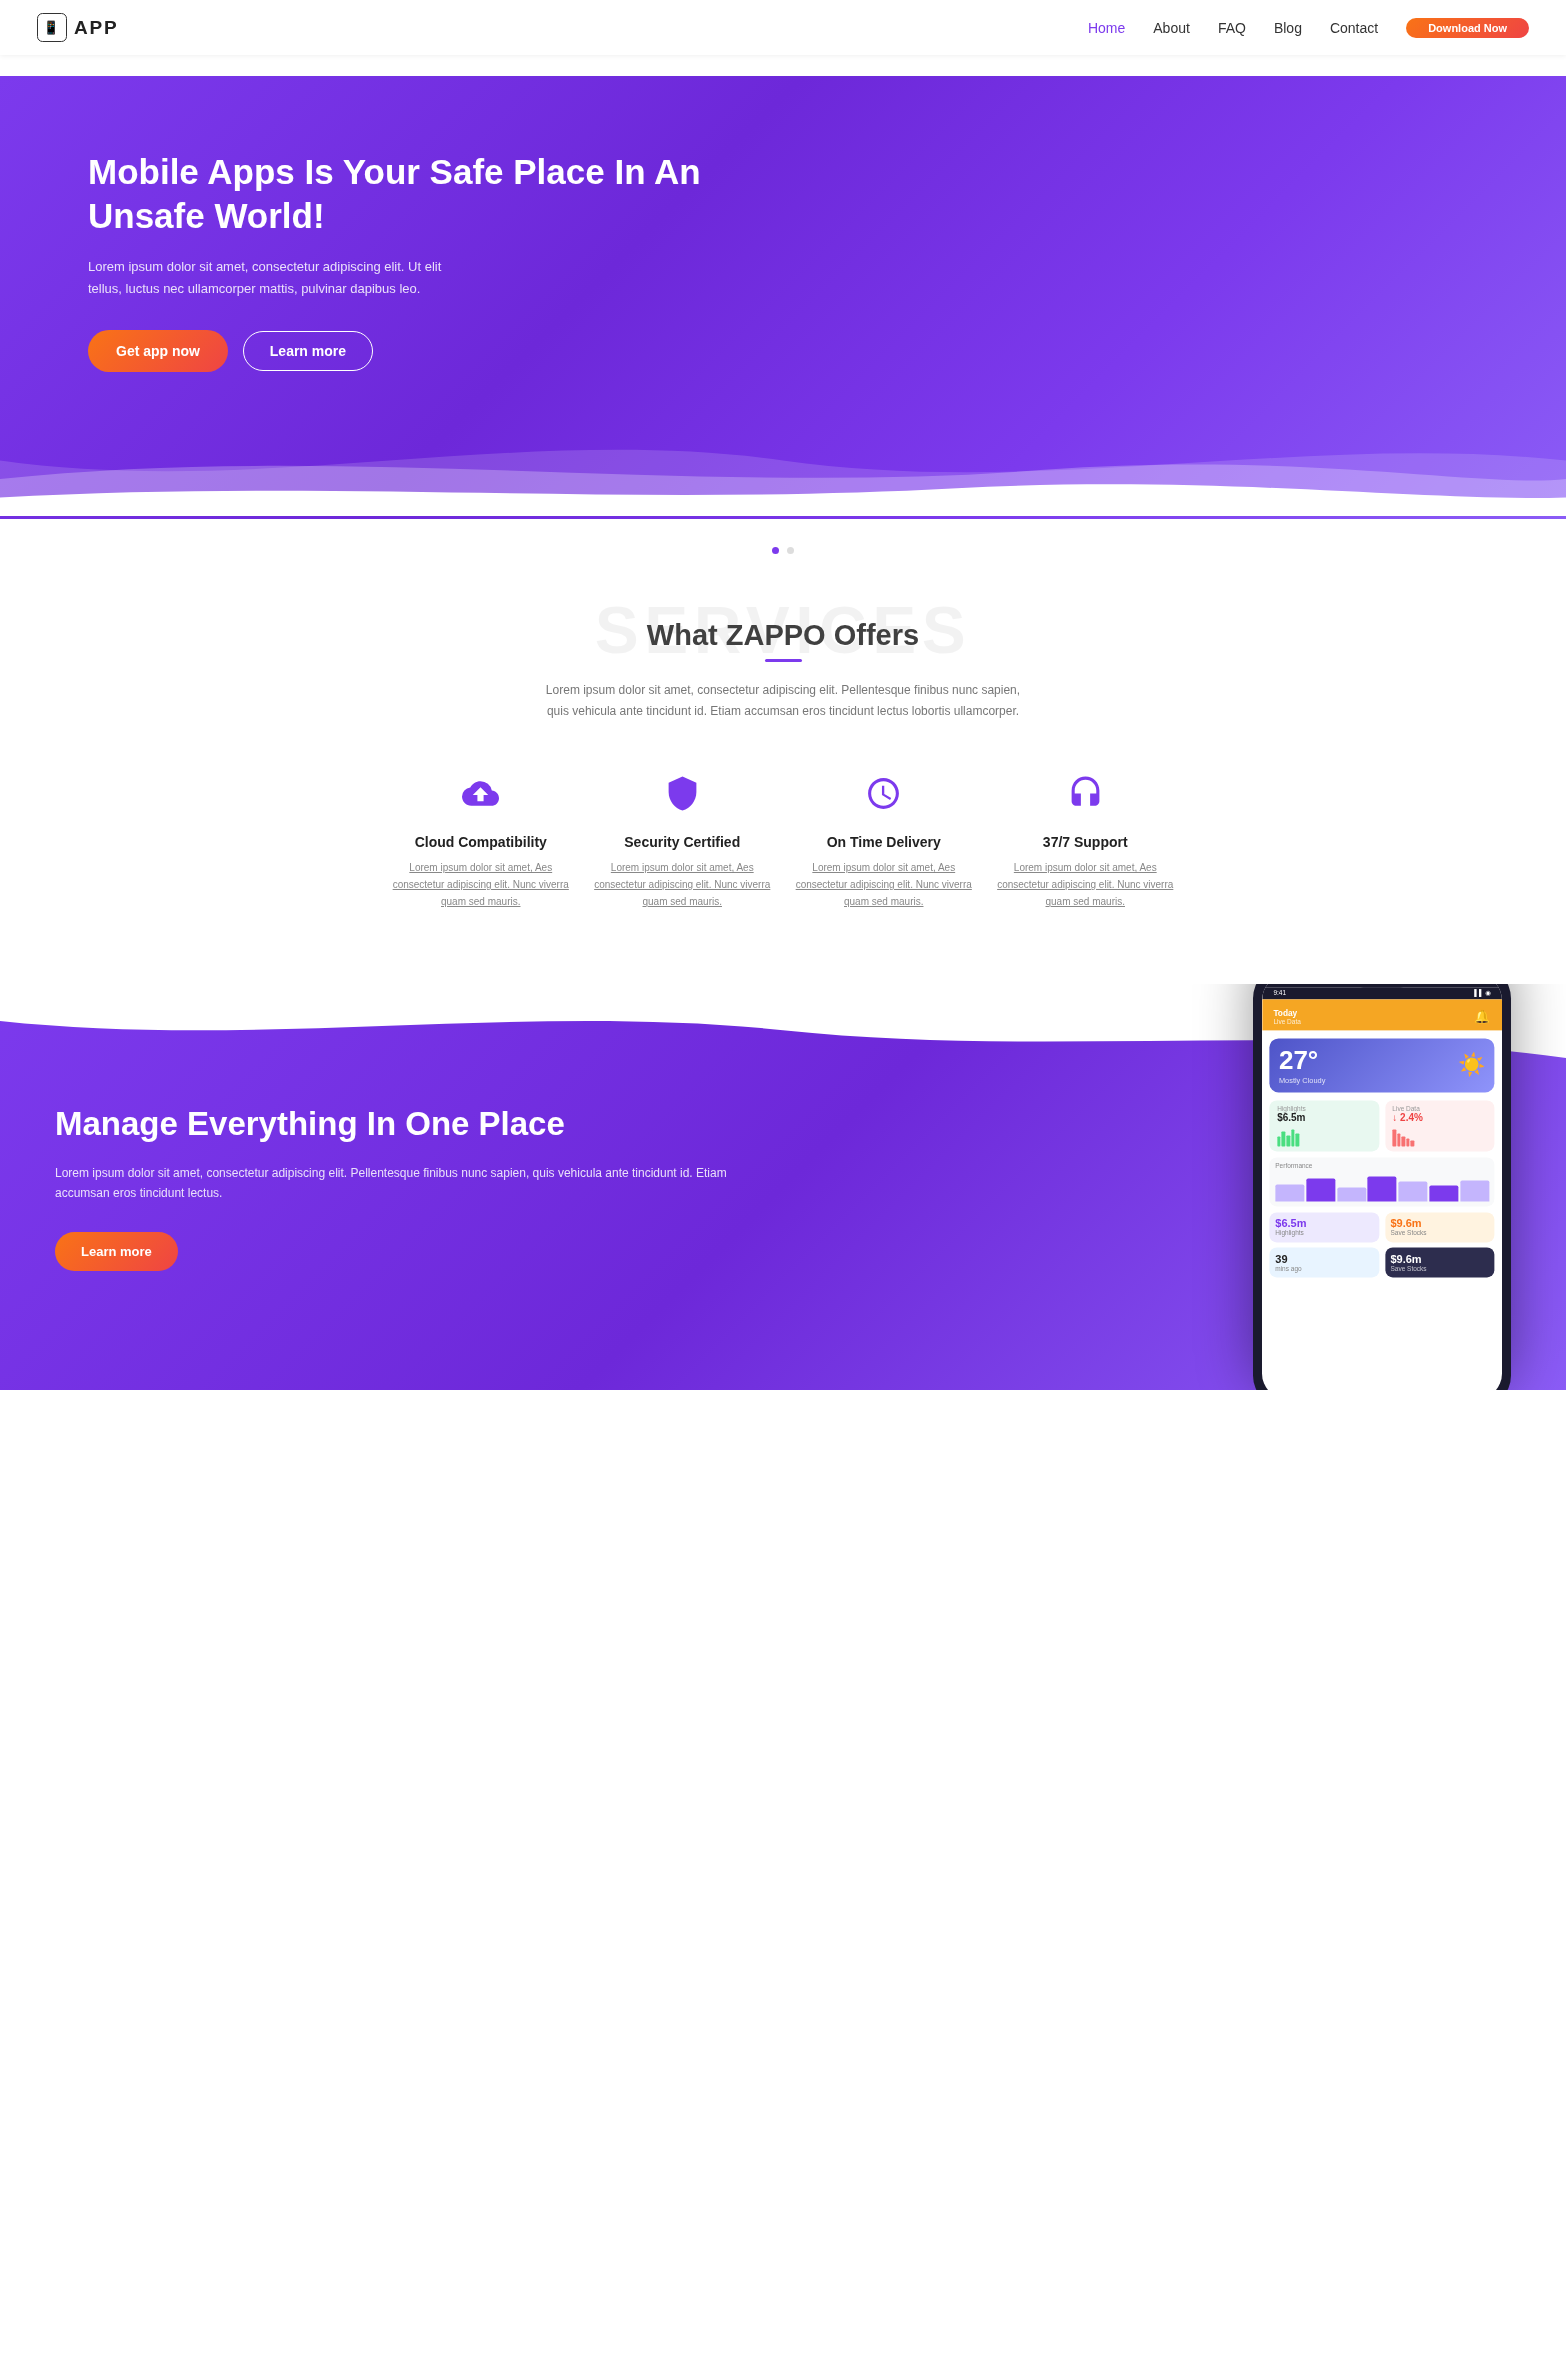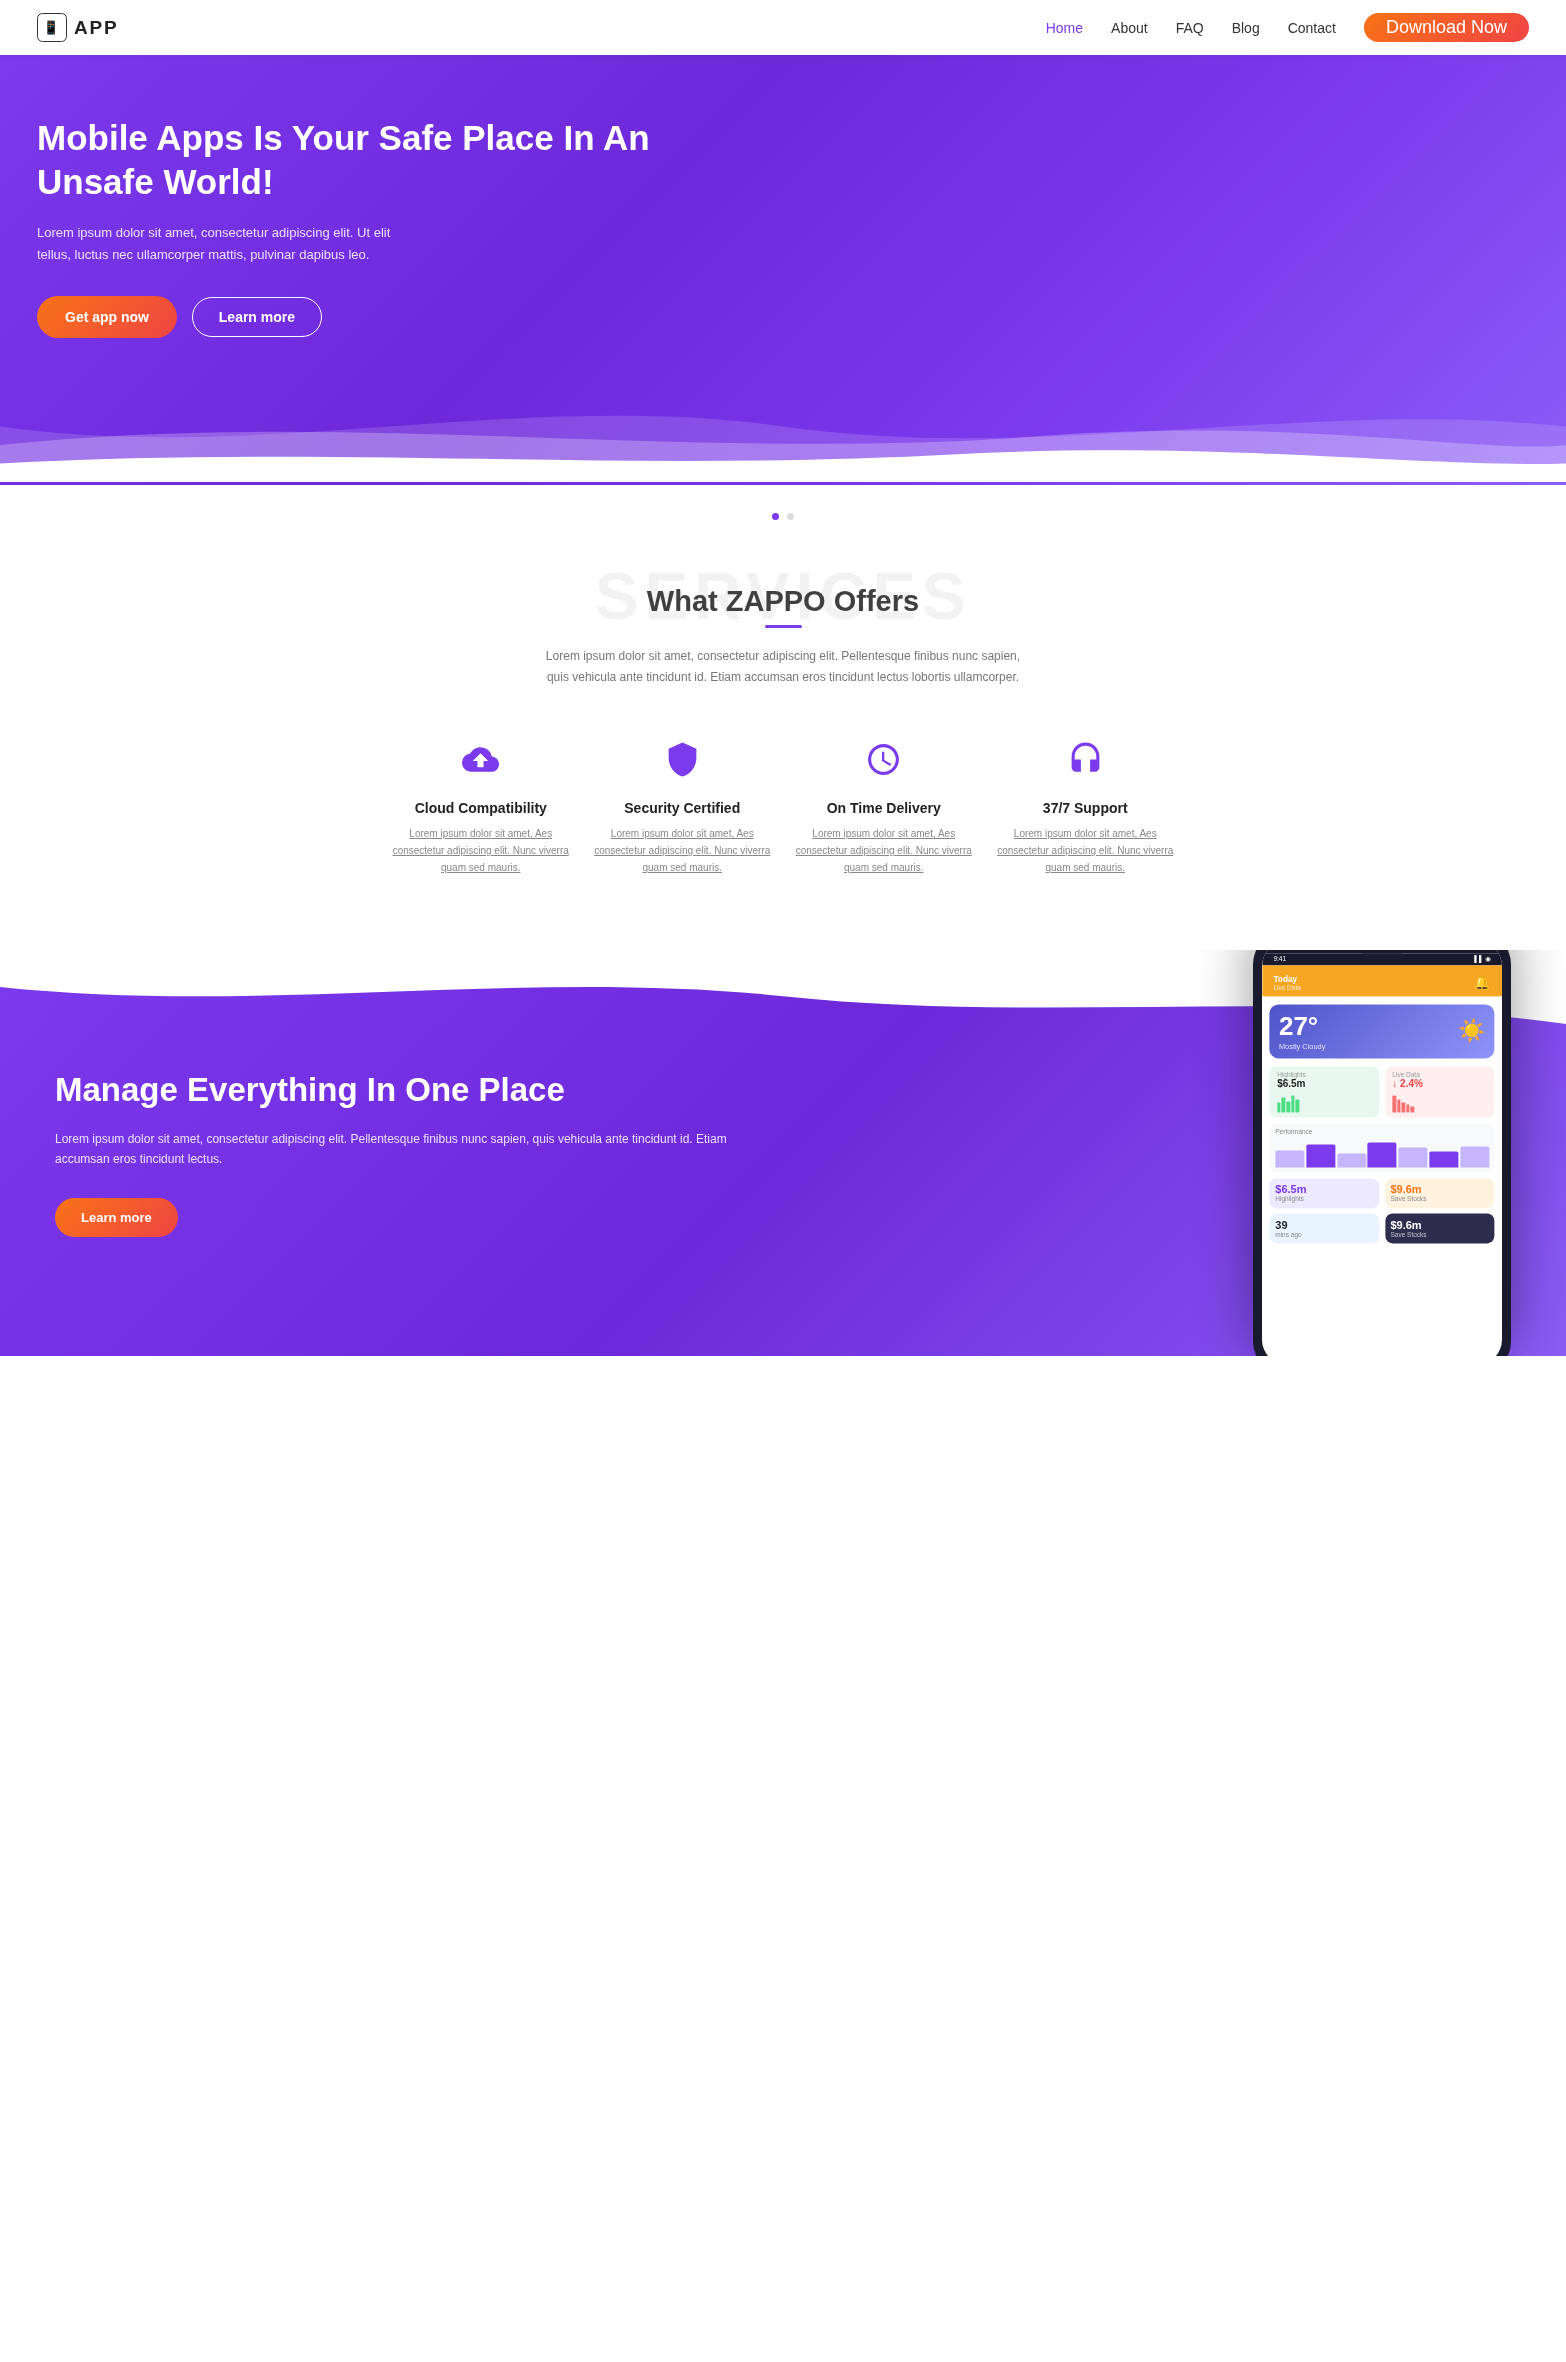--- a/index.html
+++ b/index.html
@@ -18,29 +18,29 @@
       width: 29.5px; height: 29.5px; border: 1.8px solid #333; border-radius: 5.5px;
       display: flex; align-items: center; justify-content: center; font-size: 13px;
     }
     .nav-logo-text { font-size: 19px; font-weight: 700; color: #222; letter-spacing: 1.8px; }
     .nav-links { display: flex; align-items: center; gap: 28px; }
     .nav-link { font-size: 14px; color: #333; text-decoration: none; cursor: pointer; }
     .nav-link.active { color: #7c3aed; }
     .nav-btn-download {
       background: linear-gradient(135deg, #f97316, #ef4444);
       color: #fff; border: none; border-radius: 28px;
-      padding: 4px 22px; font-size: 18px; font-weight: 400; cursor: pointer;
+      padding: 4px 22px; font-size: 11px; font-weight: 700; cursor: pointer;
     }
 
     
     .hero {
-      margin-top: 42px;
+      margin-top: 76px;
       background: linear-gradient(135deg, #7c3aed 0%, #6d28d9 40%, #7c3aed 70%, #8b5cf6 100%);
       min-height: 443px;
-      padding: 74px 55px 111px 37px;
+      padding: 74px 55px 111px 88px;
       position: relative;
       overflow: hidden;
     }
     .hero-content { max-width: 50%; }
     .hero h1 {
       font-size: 35px; font-weight: 800; color: #fff; line-height: 1.25;
       margin-bottom: 18.5px;
     }
     .hero p {
       font-size: 13px; color: rgba(255,255,255,0.85); line-height: 1.7;

